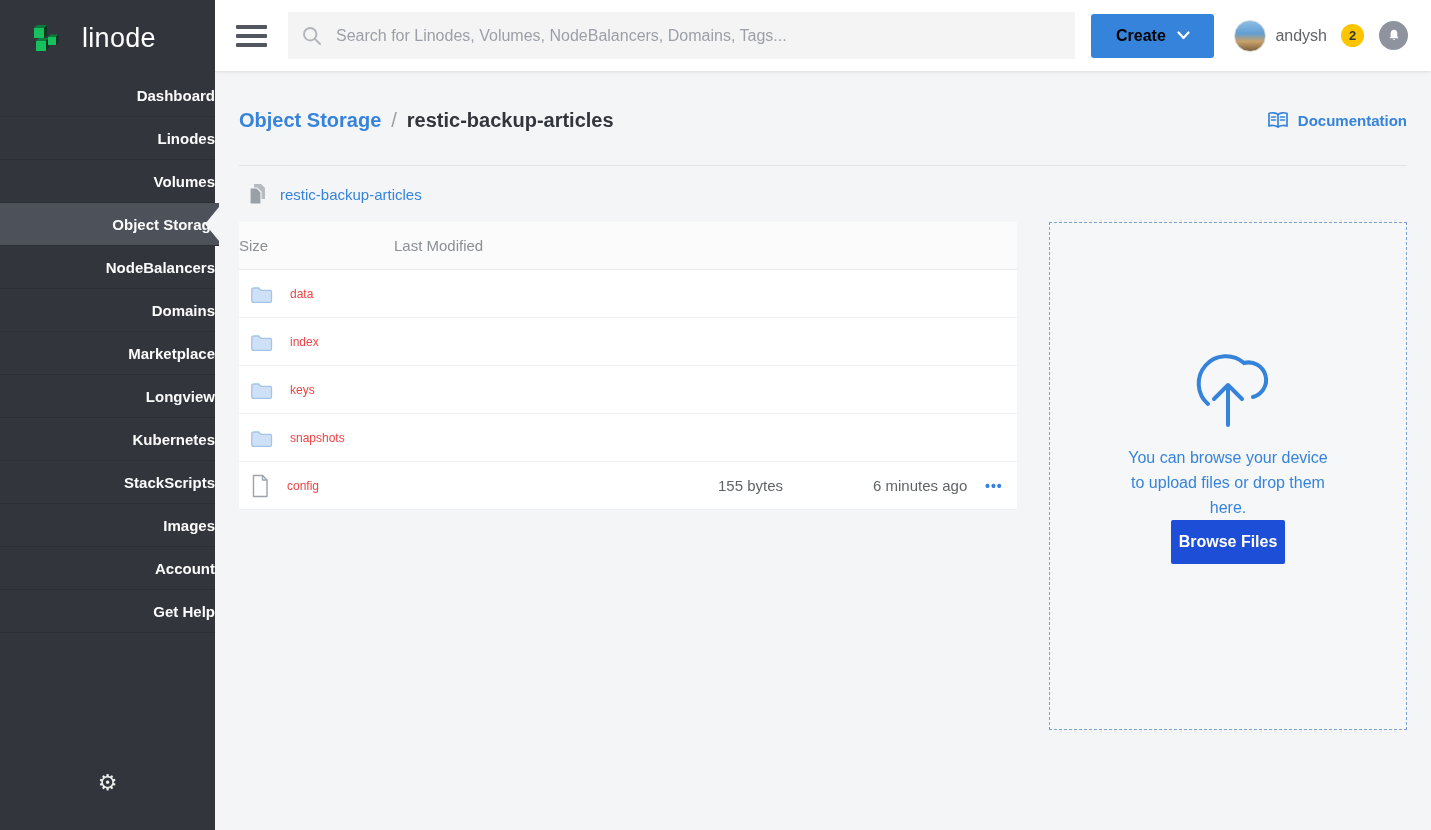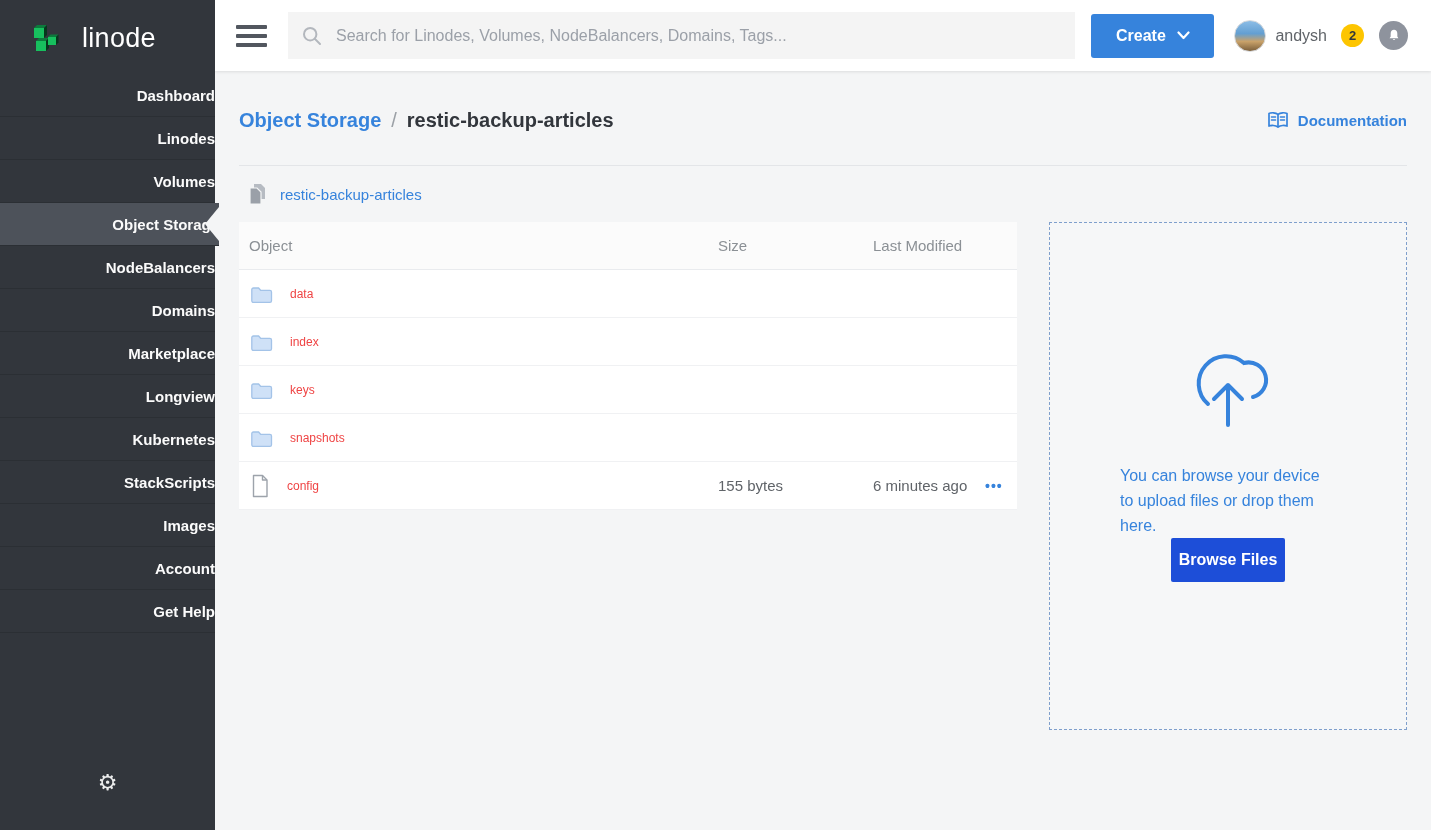--- a/index.html
+++ b/index.html
@@ -49,21 +49,21 @@
     flex:1; height:47px; background:#f4f4f4; display:flex; align-items:center;
     margin-left:21px; padding:0 14px;
   }
   .search-box .mag { flex:0 0 auto; margin-right:12px; display:flex; }
   .search-input {
     border:none; background:transparent; outline:none; flex:1;
     font-size:16px; color:#32363c; font-family:"Liberation Sans", sans-serif;
   }
   .search-input::placeholder { color:#9ba0a8; opacity:1; }
   .create-btn {
-    margin-left:16px; width:123px; height:44px; background:#3683dc; color:#ffffff;
+    margin-left:16px; width:123px; height:44px; background:#3683dc; color:#000000;
     border:none; border-radius:3px; font-size:16px; font-weight:700;
     display:flex; align-items:center; justify-content:center; gap:11px;
     cursor:pointer; font-family:"Liberation Sans", sans-serif;
   }
   .avatar {
     width:32px; height:32px; border-radius:50%; margin-left:20px; cursor:pointer;
     background:linear-gradient(180deg,#8cbde6 0%,#639fd2 42%,#c9a26a 68%,#7c603c 100%);
     border:1px solid #d8dadd;
   }
   .username { margin-left:9px; font-size:16px; color:#606469; cursor:pointer; }
@@ -114,21 +114,21 @@
   .icon-wrap { display:flex; align-items:center; }
   .menu-dots { color:#3683dc; font-weight:700; font-size:14px; letter-spacing:1px; cursor:pointer; }
 
   .upload-box {
     margin-left:auto; width:358px; height:508px;
     border:1px dashed #7f9fcc; background:#f6f7f8;
     display:flex; flex-direction:column; align-items:center; cursor:pointer;
   }
   .upload-cloud { margin-top:110px; }
   .upload-msg {
-    margin-top:30px; width:216px; 
+    margin-top:12px; width:216px; text-align:center;
     color:#3683dc; font-size:16px; line-height:25px;
   }
   .browse-btn {
     min-width:114px; height:44px; padding:0 2px;
     background:#1d4ed8; color:#fff; font-weight:700; font-size:16px;
     border:none; border-radius:2px; cursor:pointer; font-family:"Liberation Sans", sans-serif;
   }
 
   .footer {
     position:absolute; left:24px; right:24px; bottom:9px;
@@ -270,21 +270,20 @@
           <path d="M2 5h7l4 4v12H2z" fill="#9aa0a8" stroke="#f4f5f6" stroke-width="1.2"></path>
         </svg>
       </span>
       <span class="bucket-link">restic-backup-articles</span>
     </div>
 
     <div class="body-row">
 
       <div class="obj-table">
         <div class="t-header">
-          <div class="col-name">Object</div>
           <div class="col-size">Size</div>
           <div class="col-mod">Last Modified</div>
           <div class="col-act"></div>
         </div>
         <div id="table-body">
             <div class="t-row">
     <div class="col-name">
       <span class="icon-wrap icon-folder" style="display: flex;">
         <svg width="23" height="20" viewBox="0 0 23 20">
           <path d="M1.8 5.6c0-.9.7-1.6 1.6-1.6h5.2l2 2.3h9.3c.9 0 1.6.7 1.6 1.6v8.9c0 .9-.7 1.6-1.6 1.6H3.4c-.9 0-1.6-.7-1.6-1.6V5.6z" fill="#cfe1f7" stroke="#a3c3e8" stroke-width="1.3"></path>

